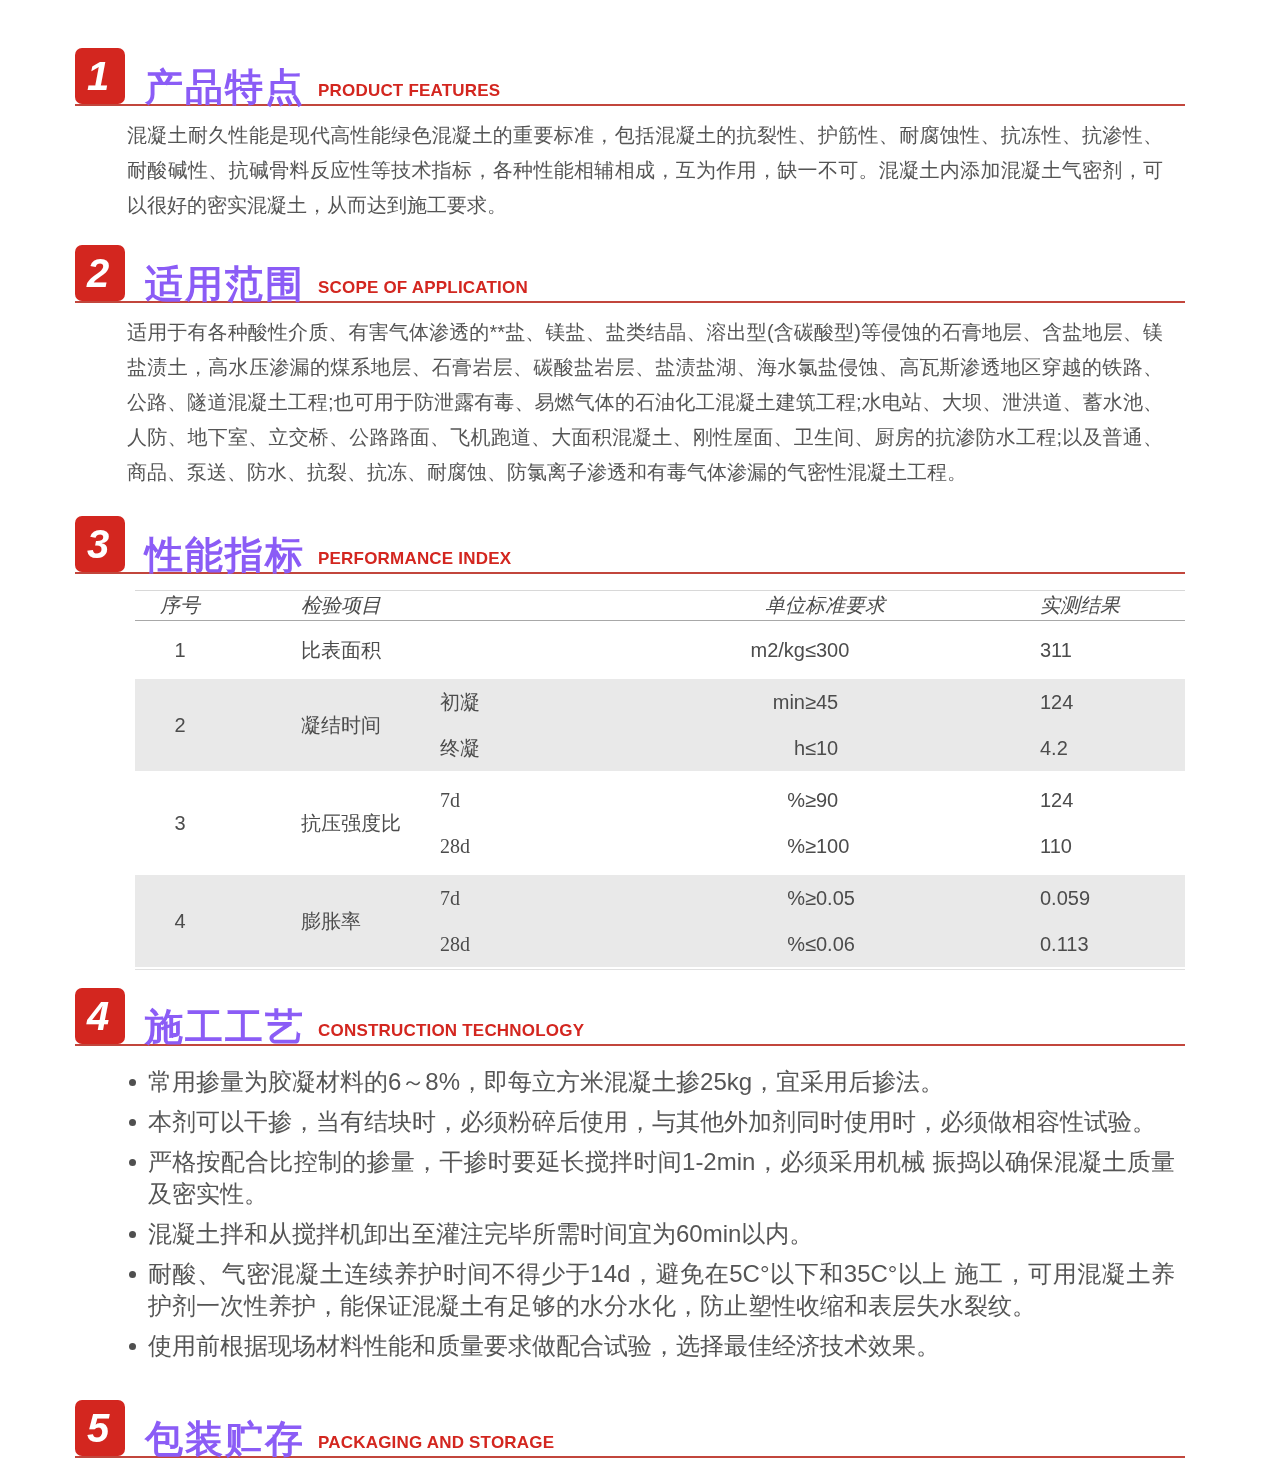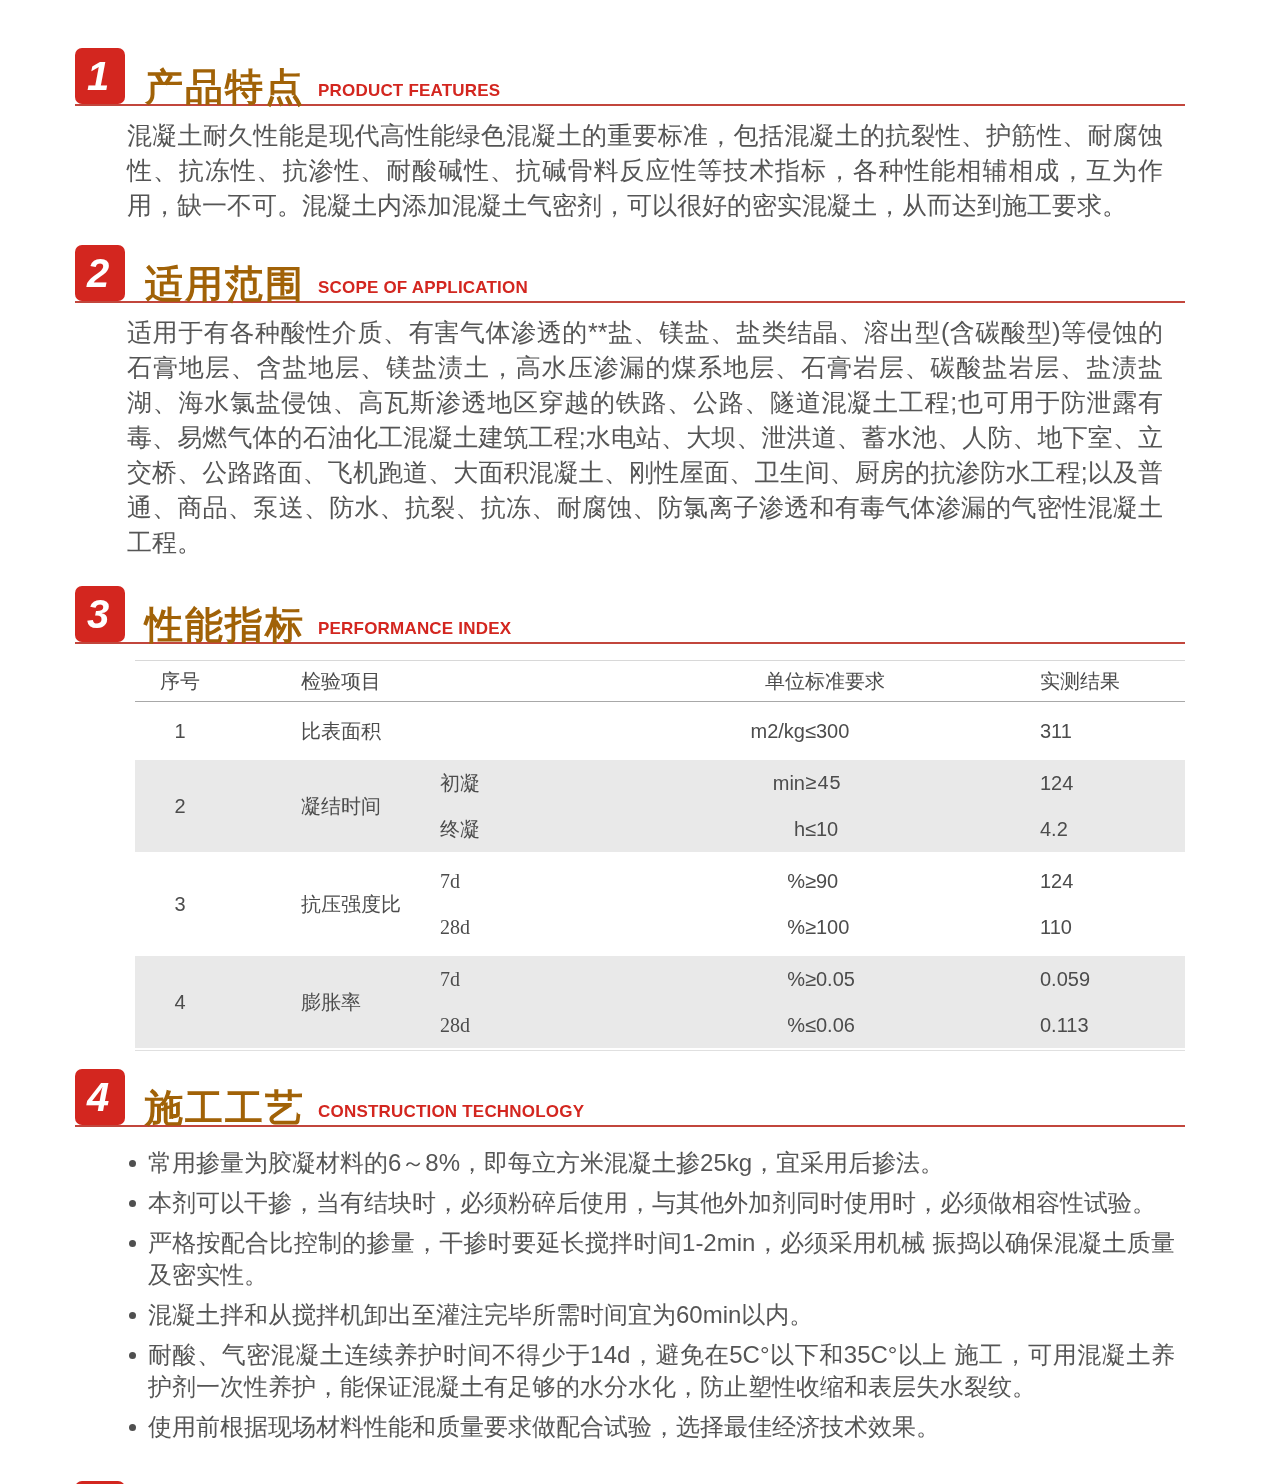--- a/index.html
+++ b/index.html
@@ -21,33 +21,33 @@
     width: 50px; height: 56px;
     background: #d3261f; border-radius: 7px;
     display: flex; align-items: center; justify-content: center;
     flex: 0 0 auto;
   }
   .badge span {
     color: #ffffff; font-size: 40px; font-weight: 700; font-style: italic;
     line-height: 1; padding-right: 4px;
   }
   .title-zh {
-    color: #a16207; font-size: 38px; font-weight: 700;
+    color: #8b5cf6; font-size: 38px; font-weight: 700;
     letter-spacing: 2px; line-height: 1; margin-left: 20px;
     position: relative; top: 2px;
   }
   .title-en {
     color: #d3261f; font-size: 17px; font-weight: 700;
     margin-left: 13px; margin-bottom: 3px; letter-spacing: 0.2px;
   }
 
   
   .para {
     margin: 12px 22px 0 52px;
-    font-size: 25px; line-height: 35px; text-align: justify;
+    font-size: 20px; line-height: 35px; text-align: justify;
     color: #555555;
   }
   .bullets { margin: 20px 10px 0 52px; list-style: none; }
   .bullets li {
     position: relative; padding-left: 21px;
     font-size: 24px; line-height: 32px; margin-bottom: 8px;
     color: #555555; text-align: justify;
   }
   .bullets li::before {
     content: ""; position: absolute; left: 2px; top: 13px;
@@ -60,23 +60,24 @@
   .sec-5 { margin-top: 40px; }
 
   
   .ptable { margin: 16px 0 0 60px; width: 1050px; font-size: 20px; color: #4c4c4c; }
   .t-head, .t-block {
     display: grid;
     grid-template-columns: 90px 215px 155px 210px 235px 1fr;
     align-items: center;
   }
   .t-head {
-    height: 42px;
+    height: 31px;
     border-top: 1px solid #d8d8d8;
     border-bottom: 1px solid #a8a8a8;
+    font-style: italic;
   }
   .t-block { grid-auto-rows: 46px; margin-top: 6px; }
   .t-block.shaded { background: #e9e9e9; }
   .ptable .col-no   { grid-column: 1; text-align: center; }
   .ptable .col-item { grid-column: 2; padding-left: 76px; }
   .ptable .col-sub  { grid-column: 3; font-family: Liberation Serif, serif; }
   .ptable .col-unit { grid-column: 4; text-align: right; }
   .ptable .col-req  { grid-column: 5; }
   .ptable .col-res  { grid-column: 6; }
   .t-foot { height: 1px; background: #e0e0e0; margin-top: 2px; }
@@ -131,21 +132,21 @@
           <div class="col-sub" style="grid-row: 1;"></div>
           <div class="col-unit" style="grid-row: 1;">m2/kg</div>
           <div class="col-req" style="grid-row: 1;">≤300</div>
           <div class="col-res" style="grid-row: 1;">311</div>
         </div>
         <div class="t-block shaded">
           <div class="col-no" style="grid-row: 1 / 3;">2</div>
           <div class="col-item" style="grid-row: 1 / 3;">凝结时间</div>
           <div class="col-sub" style="grid-row: 1;">初凝</div>
           <div class="col-unit" style="grid-row: 1;">min</div>
-          <div class="col-req" style="grid-row: 1; font-family: Liberation Mono, monospace;">≥45</div>
+          <div class="col-req" style="grid-row: 1;">≥45</div>
           <div class="col-res" style="grid-row: 1;">124</div>
           <div class="col-sub" style="grid-row: 2;">终凝</div>
           <div class="col-unit" style="grid-row: 2;">h</div>
           <div class="col-req" style="grid-row: 2;">≤10</div>
           <div class="col-res" style="grid-row: 2;">4.2</div>
         </div>
         <div class="t-block">
           <div class="col-no" style="grid-row: 1 / 3;">3</div>
           <div class="col-item" style="grid-row: 1 / 3;">抗压强度比</div>
           <div class="col-sub" style="grid-row: 1;">7d</div>

